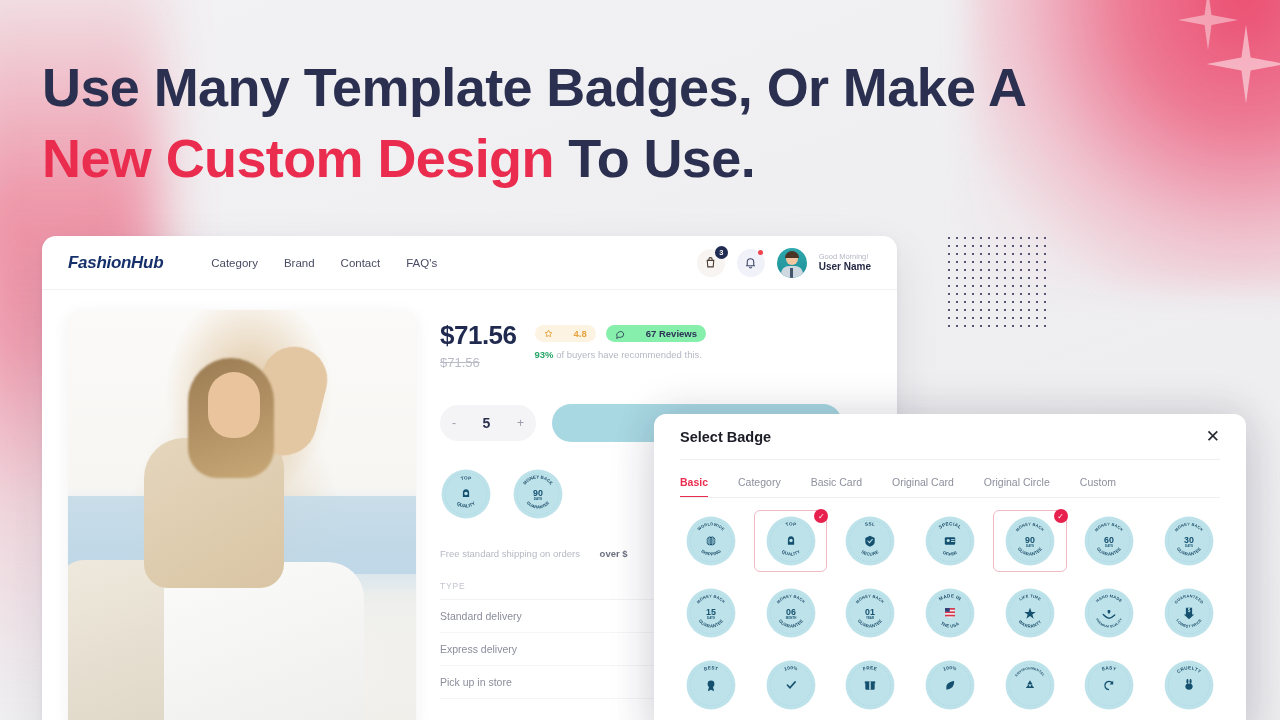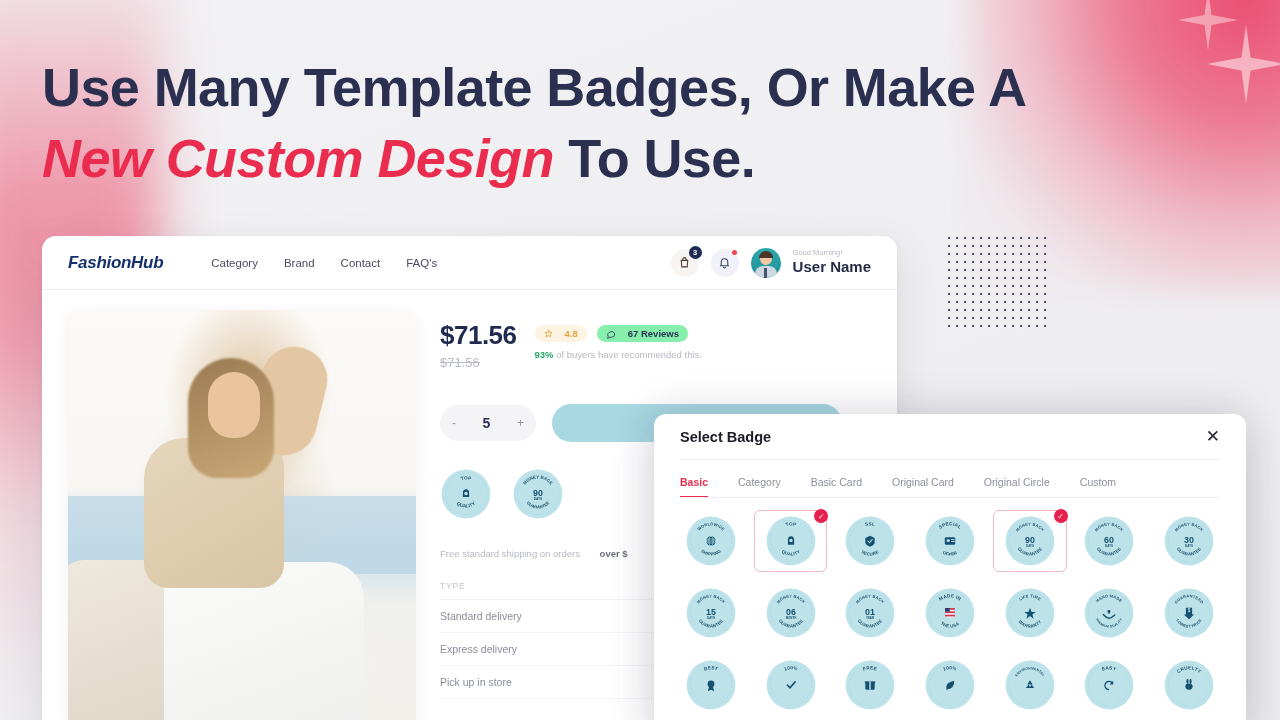--- a/index.html
+++ b/index.html
@@ -31,21 +31,21 @@
     background-image: radial-gradient(#3b3a63 0.9px, transparent 1px);
     background-size: 8px 8px; background-position: 2px 2px; opacity:.85;
   }
 
   
   .headline {
     position: absolute; left: 42px; top: 52px; width: 1110px;
     font-size: 54px; line-height: 1.32; font-weight: 700;
     letter-spacing: -0.6px; color: #2c3050;
   }
-  .headline .accent { color: #ea2c4f; font-style: italic; }
+  .headline .accent { color: #ea2c4f; }
 
   
   .app-card {
     position: absolute; left: 42px; top: 236px; width: 855px; height: 520px;
     background: #fff; border-radius: 14px 14px 0 0;
     box-shadow: 0 16px 44px rgba(40,40,70,.10), 0 2px 6px rgba(40,40,70,.05);
     overflow: hidden;
   }
   .topnav { height: 54px; display:flex; align-items:center; padding: 0 26px; border-bottom: 1px solid #f1f1f4; }
   .logo { font-size: 17px; font-weight: 700; font-style: italic; color: #16306b; letter-spacing:-0.3px; }
@@ -66,21 +66,21 @@
   .avatar {
     width: 30px; height: 30px; border-radius: 50%; overflow:hidden;
     background: linear-gradient(180deg,#2fa8ad,#1d8f96); position:relative; flex:0 0 auto;
   }
   .avatar .face { position:absolute; left:9px; top:5px; width:12px; height:12px; border-radius:50%; background:#f2c6a0; }
   .avatar .hair { position:absolute; left:8px; top:3px; width:14px; height:7px; border-radius:7px 7px 0 0; background:#4a3528; }
   .avatar .body { position:absolute; left:4px; bottom:0; width:22px; height:12px; border-radius:8px 8px 0 0; background:#cfd8e0; }
   .avatar .tie { position:absolute; left:13.5px; bottom:0; width:3px; height:10px; background:#44566b; }
   .greet { line-height:1.25; }
   .greet .hi { font-size: 7.5px; color:#b5b7c4; }
-  .greet .name { font-size: 15px; font-weight:700; color:#252a45; }
+  .greet .name { font-size: 10px; font-weight:700; color:#252a45; }
 
   
   .product-wrap { display:flex; padding: 20px 26px 0 26px; gap: 24px; }
   .photo {
     width: 348px; height: 420px; border-radius: 12px; flex:0 0 auto;
     box-shadow: 0 4px 16px rgba(40,40,70,.07);
     background:
       radial-gradient(ellipse 120px 150px at 52% 20%, rgba(214,178,128,.75), rgba(214,178,128,0) 70%),
       radial-gradient(ellipse 150px 220px at 48% 55%, rgba(226,206,178,.95), rgba(226,206,178,0) 72%),
       radial-gradient(ellipse 200px 140px at 52% 88%, rgba(252,252,252,1), rgba(248,247,244,0) 75%),
@@ -95,21 +95,21 @@
   .photo .chair { position:absolute; left:-10px; top:250px; width:110px; height:180px; border-radius:26px; background:linear-gradient(160deg,#efe9dd,#ded6c6); filter:blur(.6px);}
   .photo .sea { position:absolute; left:0; right:0; top:186px; height:78px; background:linear-gradient(180deg,#c5dbe8,#bcd6e6); opacity:.9;}
   .photo .sand { position:absolute; left:0; right:0; bottom:0; height:140px; background:linear-gradient(180deg,rgba(240,238,233,.3),#f1efea);}
 
   .details { flex: 1; padding-top: 10px; min-width:0; }
   .price-row { display:flex; align-items:flex-start; gap: 18px; }
   .price-main { font-size: 26px; font-weight: 700; color: #1f2a4e; letter-spacing:-0.5px; }
   .price-old { font-size: 13px; color: #b9bbc6; text-decoration: line-through; margin-top: 4px; }
   .chips { display:flex; gap: 10px; align-items:center; padding-top: 5px; }
   .chip {
-    display:flex; align-items:center; gap:12px; padding: 3px 9px; border-radius: 11px;
+    display:flex; align-items:center; gap:21px; padding: 3px 9px; border-radius: 11px;
     font-size: 9.5px; font-weight:700;text-align:center;
   }
   .chip.rating { background:#fdf3e3; color:#e8a33d; }
   .chip.reviews { background:#86efac; color:#2c3356; }
   .rec { font-size: 9.5px; color:#b6b8c3; margin-top: 7px; }
   .rec b { color:#27a567; }
 
   .qty-row { display:flex; align-items:center; gap: 16px; margin-top: 34px; }
   .stepper {
     width: 96px; height: 36px; border-radius: 18px; background:#f4f4f6;

